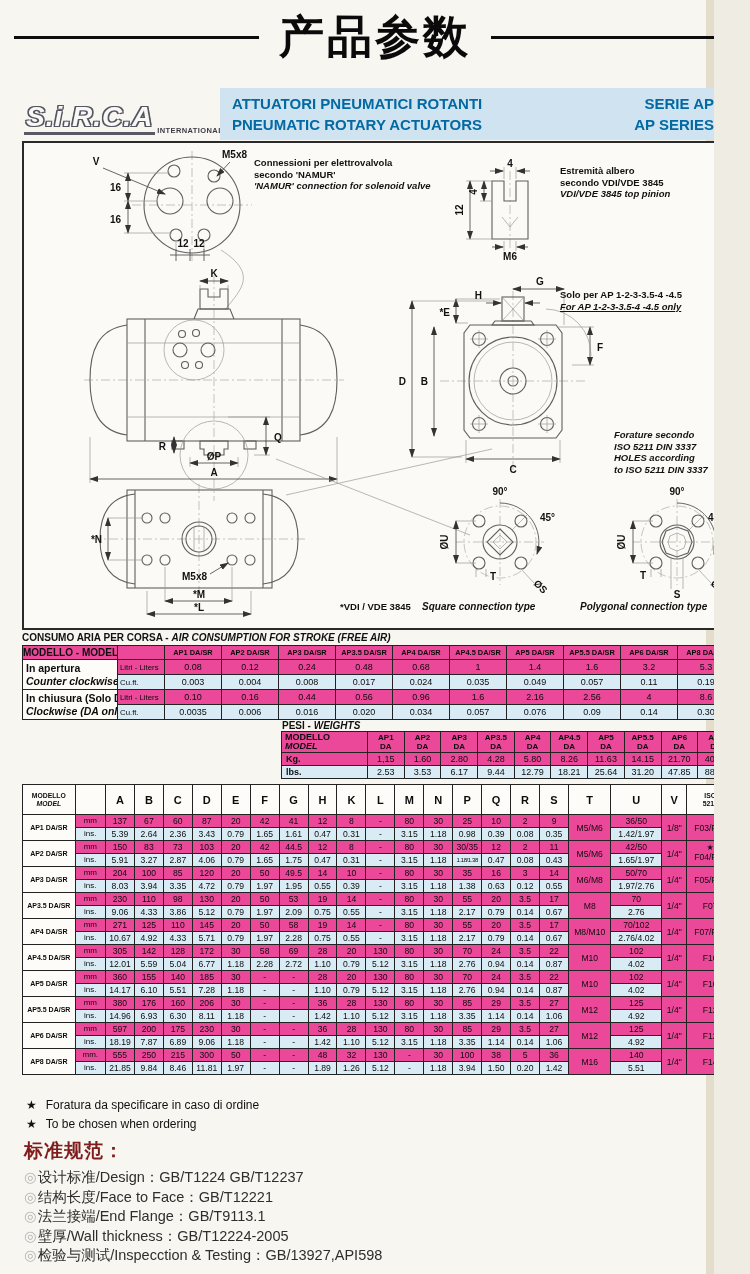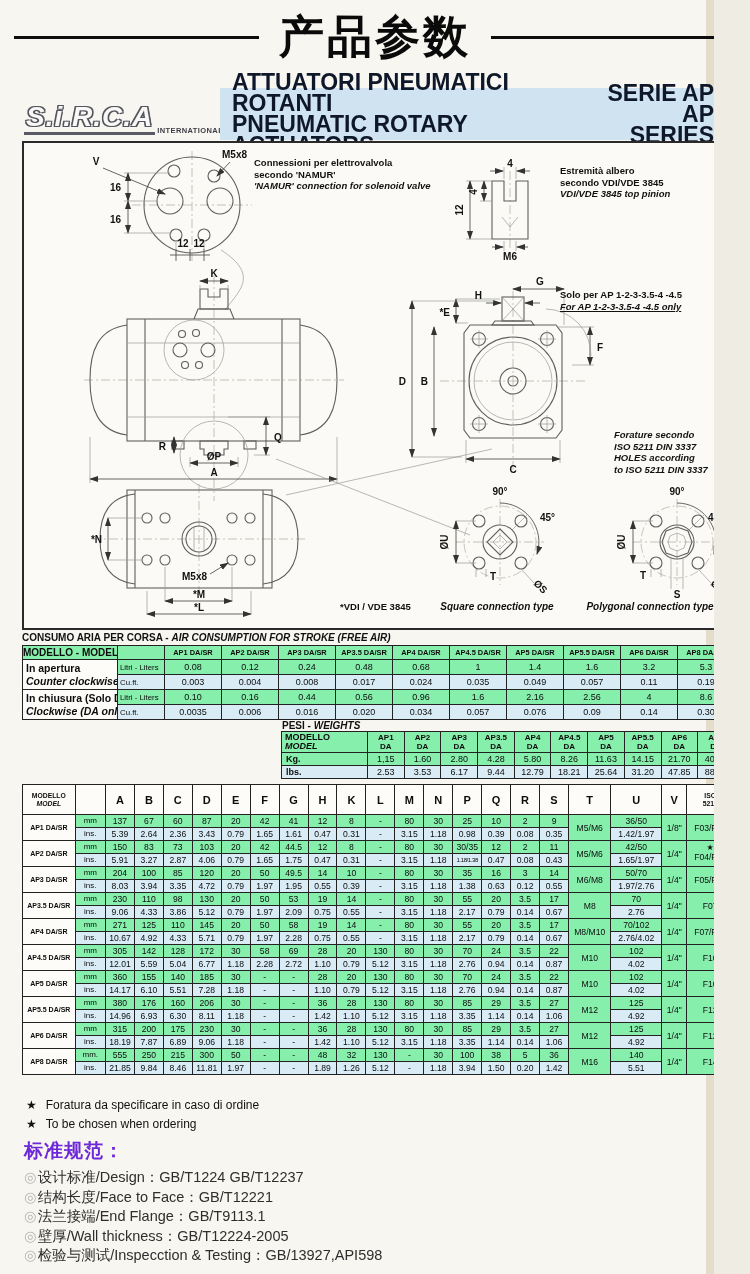--- a/index.html
+++ b/index.html
@@ -9,37 +9,37 @@
 .scan-edge{position:absolute;right:0;top:0;width:8px;height:100%;background:#e5ddcb}
 .title-row{position:absolute;left:14px;top:10px;width:722px;display:flex;align-items:center}
 .title-row .hline{flex:1;height:3px;background:#0d0d0d}
 .title-row h1{margin:0 20px;font-size:45px;font-weight:bold;color:#0a0a0a;letter-spacing:3px;line-height:54px}
 .logo-row{position:absolute;left:24px;top:88px;width:700px;height:52px;display:flex}
 .logo{width:196px;display:flex;align-items:flex-end;padding-bottom:5px}
 .logo-text{font-size:28px;font-weight:bold;font-style:italic;color:#f8f8f6;letter-spacing:1px;line-height:30px;border-bottom:3px solid #5a5a66;
  text-shadow:-1.4px -1.4px 0 #55555f,1.4px -1.4px 0 #55555f,-1.4px 1.4px 0 #55555f,1.4px 1.4px 0 #55555f;padding:0 2px}
 .logo-sub{font-size:7.5px;font-weight:bold;color:#3c3c46;margin-left:2px;letter-spacing:.4px;white-space:nowrap}
 .banner{flex:1;background:#cfe3f1;display:flex;justify-content:space-between;align-items:center;padding:4px 10px 4px 12px}
-.banner-left div,.banner-right div{font-size:23px;font-weight:bold;color:#0f172a;line-height:21px}
+.banner-left div,.banner-right div{font-size:15px;font-weight:bold;color:#0369a1;line-height:21px}
 .banner-right{text-align:right}
 .drawing-box{position:absolute;left:22px;top:141px;width:701px;height:489px;border:2px solid #2a2a2a;background:#fbfaf6;overflow:hidden}
 .drawing-box svg{position:absolute;left:0;top:0}
 svg text{font-family:"Liberation Sans",sans-serif;font-size:10px;font-weight:bold;fill:#111}
 .ln{stroke:#5f5f5f;fill:none;stroke-width:1.1}
 .thin{stroke:#9a9a9a;fill:none;stroke-width:.7}
 .dim{stroke:#3f3f3f;fill:none;stroke-width:.8}
 .cl{stroke:#b3aba1;fill:none;stroke-width:.7;stroke-dasharray:9 3 2 3}
 .note{position:absolute;font-size:9.5px;font-weight:bold;color:#111;line-height:11.5px}
 .note .it{font-style:italic}
 .note .ul{text-decoration:underline}
-.cap{position:absolute;font-size:10px;font-weight:bold;font-style:italic;color:#111;text-align:center}
+.cap{position:absolute;font-size:10px;font-weight:bold;font-style:italic;color:#111;text-align:left}
 .sec-title{position:absolute;font-size:10px;font-weight:bold;color:#111;white-space:pre}
 .sec-title .it{font-style:italic}
 .dim-title{font-size:12.5px}
-table{border-collapse:collapse;table-layout:fixed;background:#86efac}
+table{border-collapse:collapse;table-layout:fixed;background:#ec4899}
 th,td{border:1px solid #222;padding:0;text-align:center;white-space:nowrap;overflow:hidden;font-weight:normal;color:#0c0c0c}
 tr.blue td{background:#d9ecf6}
 .air{position:absolute;left:22px;top:645px;width:713px}
 .air th{font-size:7.4px;font-weight:bold;height:14px}
 .air th.a-lbl{font-size:10px}
 .air td{font-size:9px;height:15px}
 .air td.rl{text-align:left;padding-left:3px;background:#fdfcf9}
 .air .lbl-it{font-size:10.5px;font-weight:bold;line-height:13px}
 .air .lbl-en{font-size:10.5px;font-weight:bold;font-style:italic;line-height:13px}
 .air td.unit{font-size:7.8px;text-align:left;padding-left:2px}
@@ -55,21 +55,21 @@
 .dt th.letter{font-size:11px;height:30px}
 .dt th.mh div,.dt th.iso div{font-size:6.8px;line-height:8px;font-weight:bold}
 .dt th.mh .l2{font-style:italic}
 .dt th.mname{font-size:7px}
 .dt td{font-size:8.6px;height:12px;line-height:12px}
 .dt td.tight{font-size:6px;letter-spacing:-.4px}
 .dt td.unit{font-size:8px}
 .dt .star{font-size:8px;line-height:7px}
 .fn{position:absolute;left:26px;top:1096px;font-size:12px;color:#111;line-height:19px}
 .fn .st{margin-right:9px}
-.std-h{position:absolute;left:24px;top:1138px;font-size:19px;font-weight:bold;color:#6d28d9;letter-spacing:1px}
+.std-h{position:absolute;left:24px;top:1138px;font-size:19px;font-weight:bold;color:#7f1d1d;letter-spacing:1px}
 .std{position:absolute;left:24px;top:1168px;font-size:14.5px;color:#2e2e2e;line-height:19.5px}
 .std .b{color:#b5b5b5;margin-right:1px}
 </style>
 </head>
 <body>
 
 <div id="page">
   <div class="scan-edge"></div>
 
   <div class="title-row">
@@ -943,21 +943,21 @@
           <td>1.18</td>
           <td>3.35</td>
           <td>1.14</td>
           <td>0.14</td>
           <td>1.06</td>
           <td>4.92</td>
         </tr>
         <tr>
           <th class="mname" rowspan="2">AP6 DA/SR</th>
           <td class="unit">mm</td>
-          <td>315</td>
+          <td>597</td>
           <td>200</td>
           <td>175</td>
           <td>230</td>
           <td>30</td>
           <td>-</td>
           <td>-</td>
           <td>36</td>
           <td>28</td>
           <td>130</td>
           <td>80</td>

